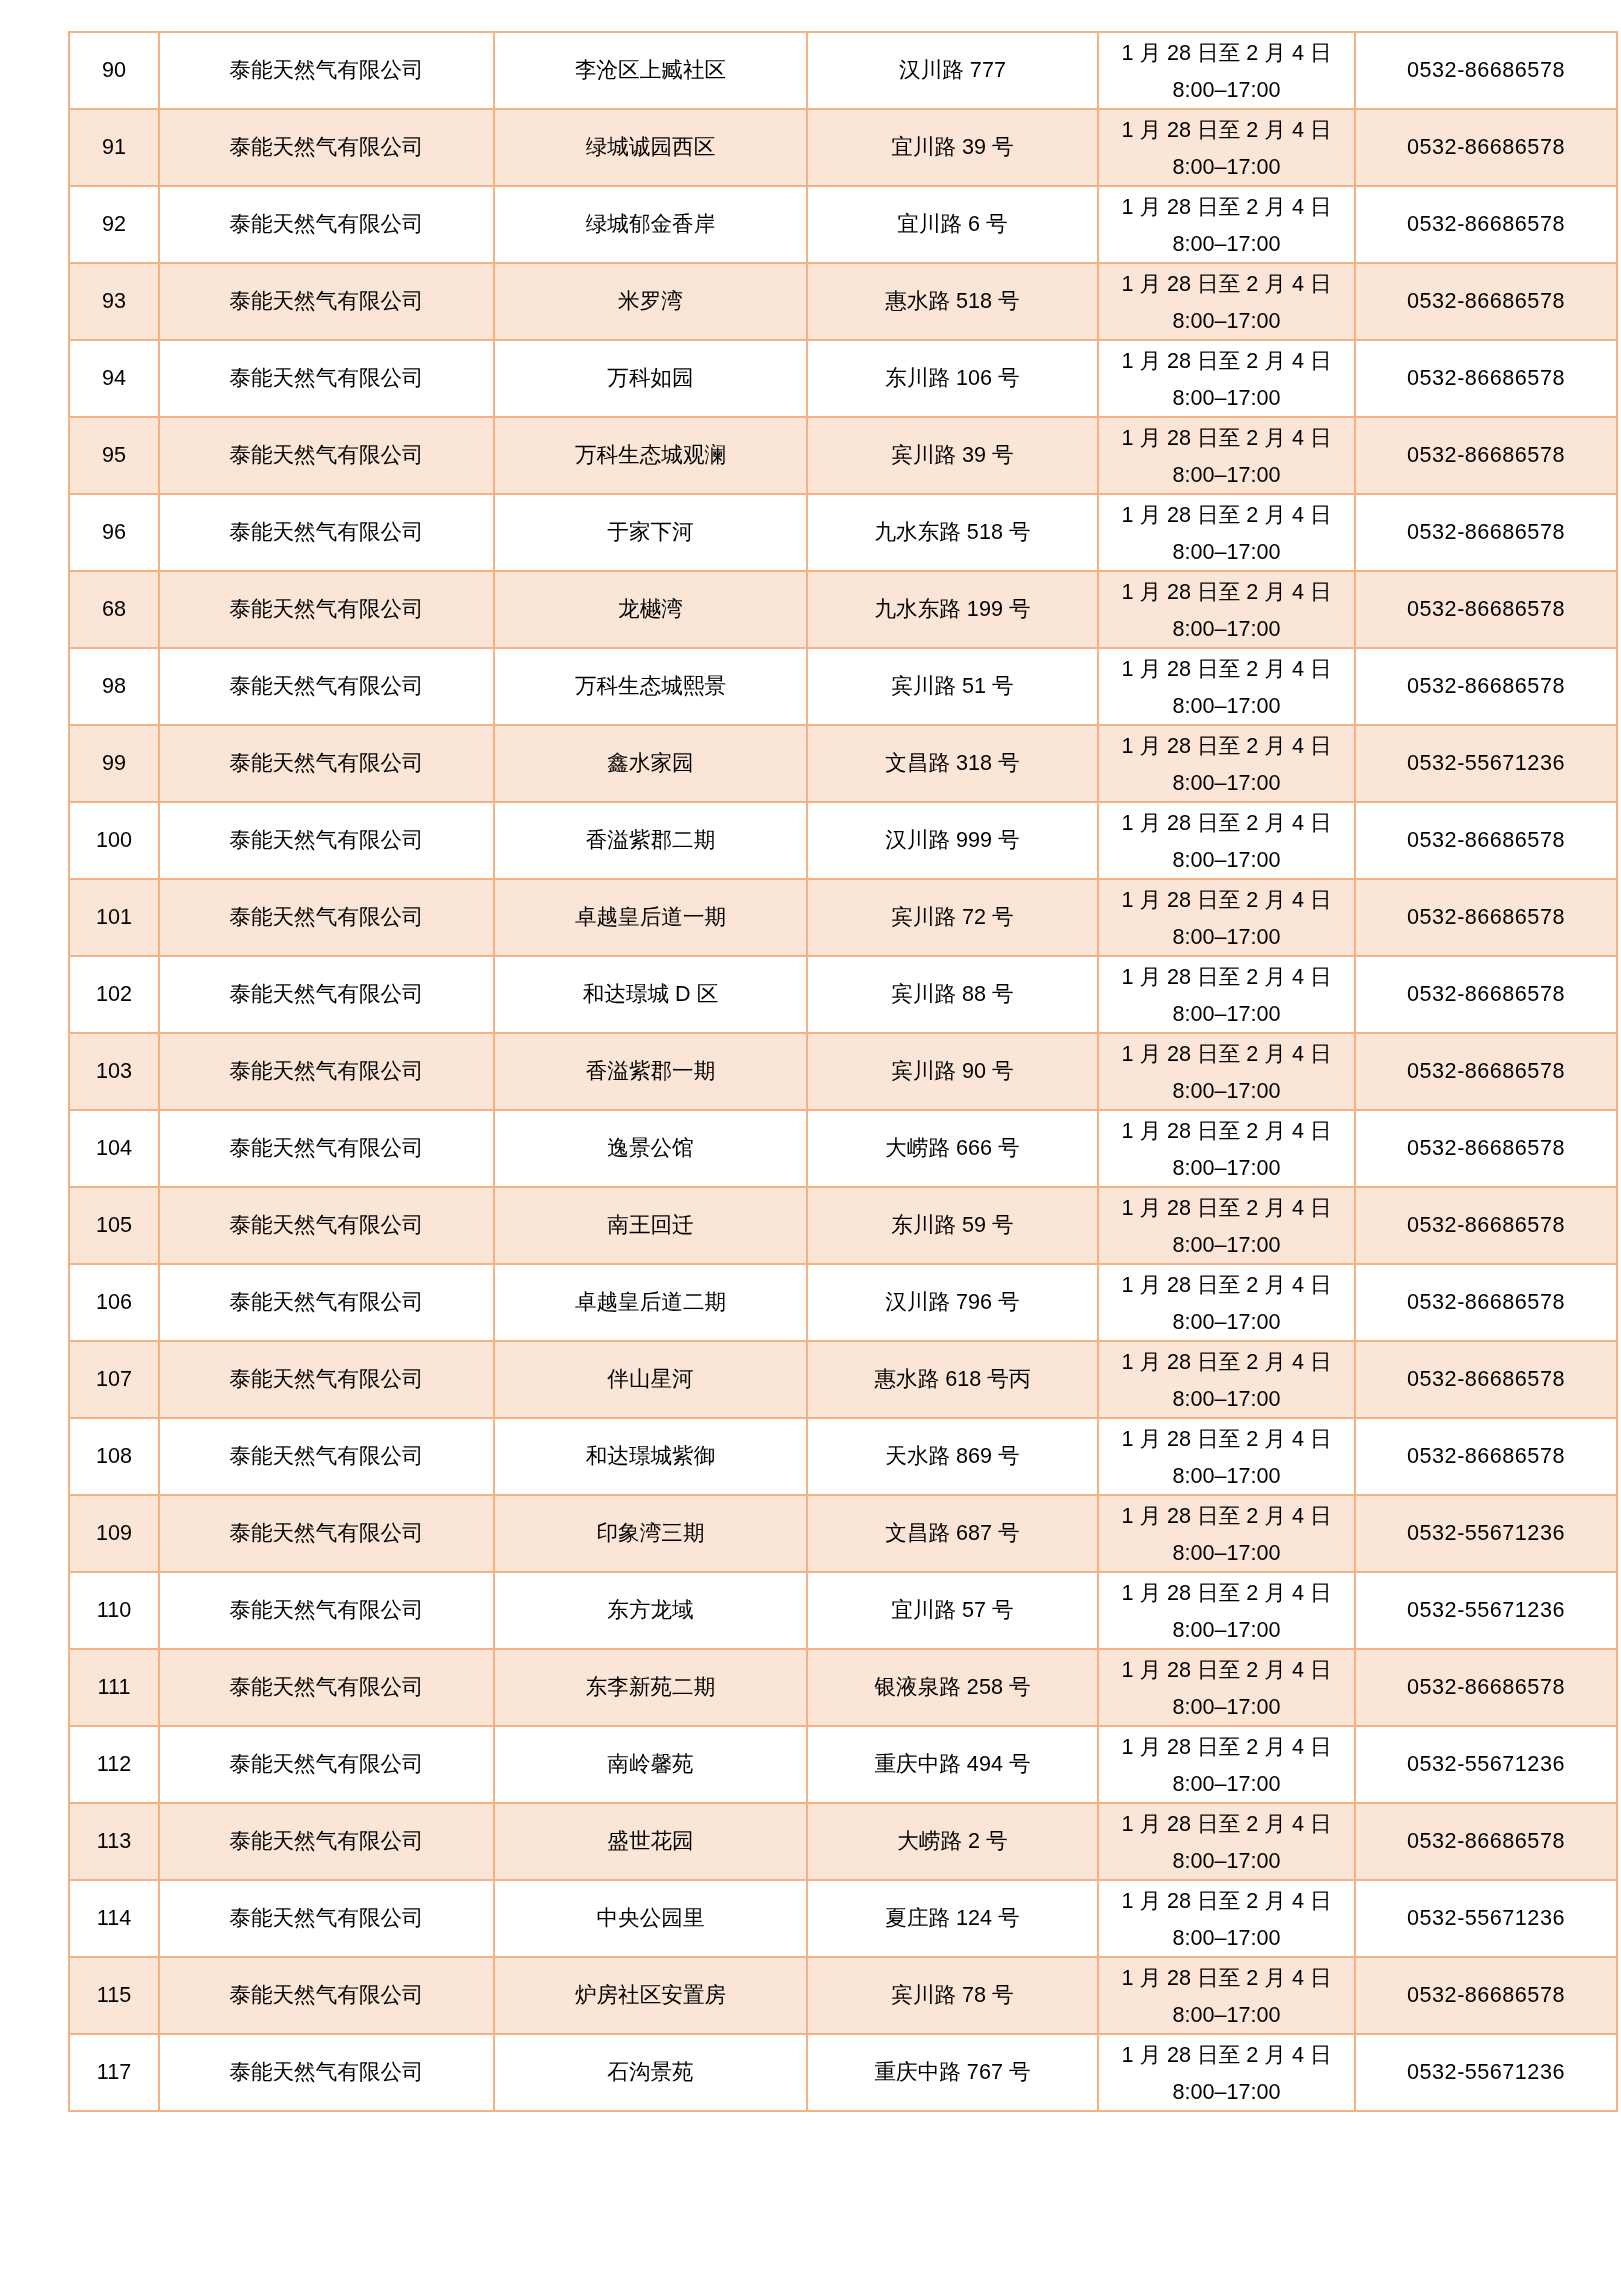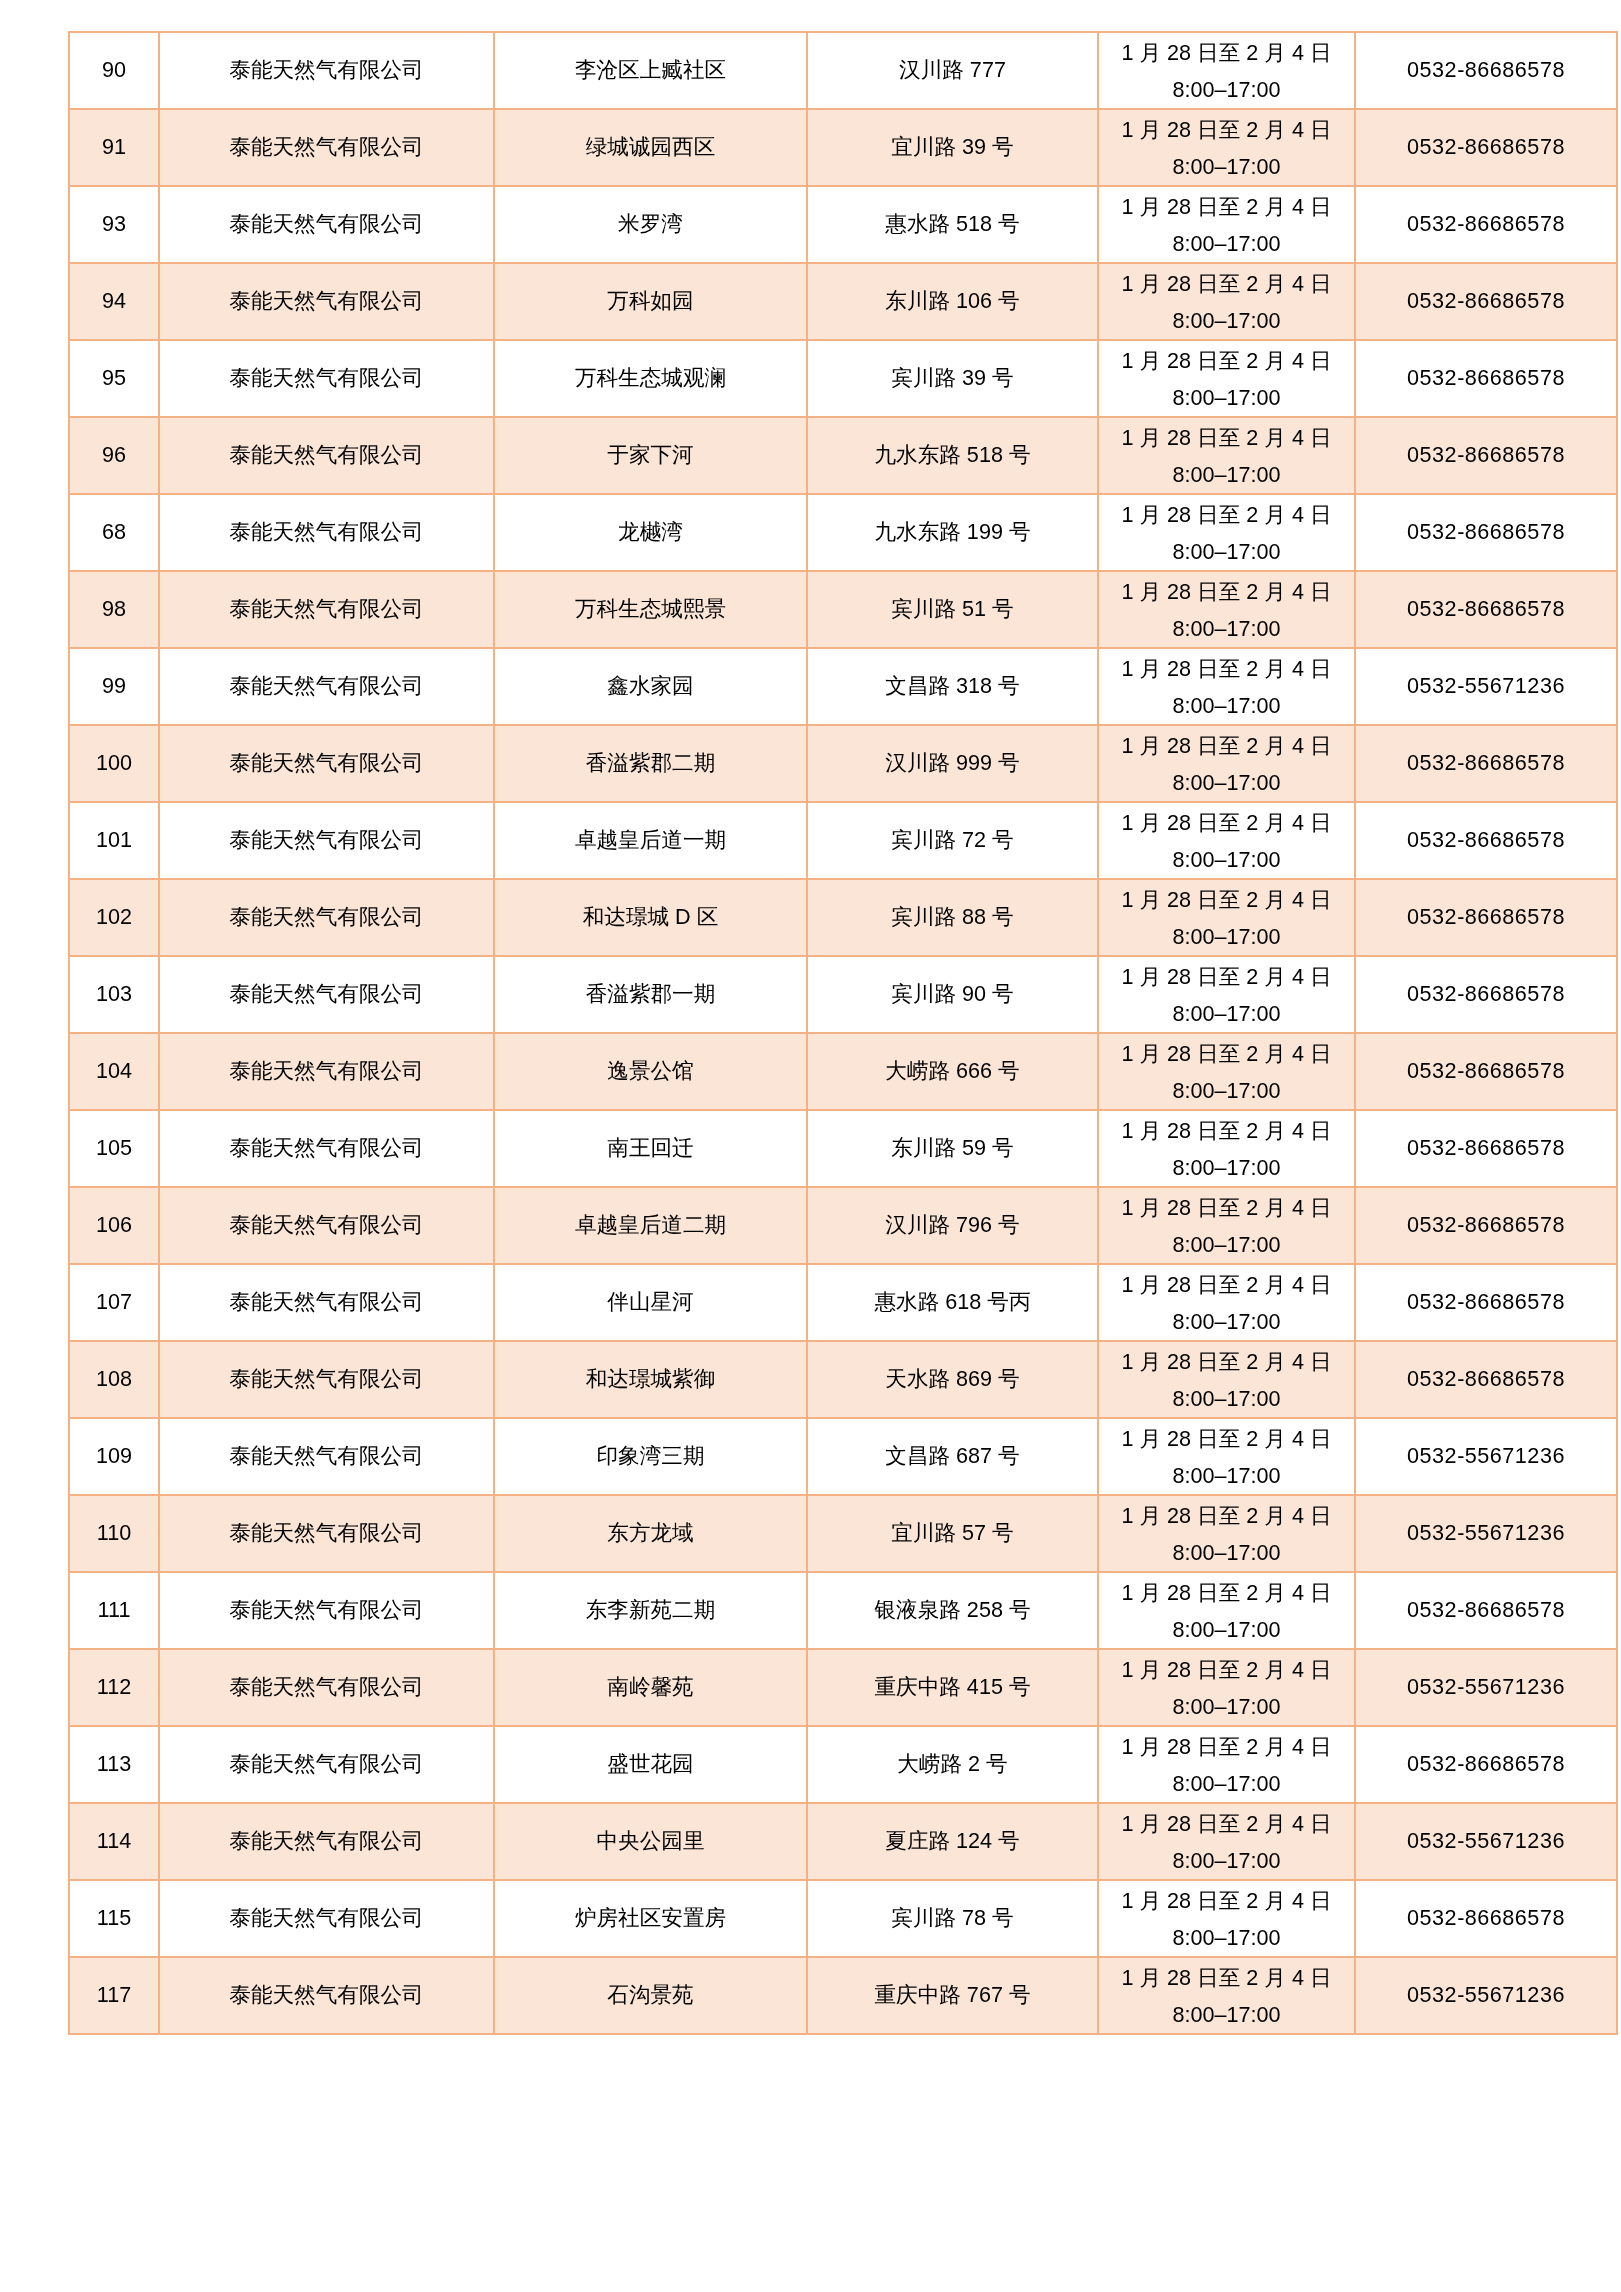--- a/index.html
+++ b/index.html
@@ -81,20 +81,31 @@
     <td>泰能天然气有限公司</td>
     <td>绿城诚园西区</td>
     <td>宜川路 39 号</td>
     <td class="date-cell">
       <div class="dline">1 月 28 日至 2 月 4 日</div>
       <div class="dline">8:00–17:00</div>
     </td>
     <td class="phone-cell">0532-86686578</td>
   </tr>
         <tr>
+    <td>92</td>
+    <td>泰能天然气有限公司</td>
+    <td>绿城郁金香岸</td>
+    <td>宜川路 6 号</td>
+    <td class="date-cell">
+      <div class="dline">1 月 28 日至 2 月 4 日</div>
+      <div class="dline">8:00–17:00</div>
+    </td>
+    <td class="phone-cell">0532-86686578</td>
+  </tr>
+        <tr>
     <td>93</td>
     <td>泰能天然气有限公司</td>
     <td>米罗湾</td>
     <td>惠水路 518 号</td>
     <td class="date-cell">
       <div class="dline">1 月 28 日至 2 月 4 日</div>
       <div class="dline">8:00–17:00</div>
     </td>
     <td class="phone-cell">0532-86686578</td>
   </tr>
@@ -293,21 +304,21 @@
     <td class="date-cell">
       <div class="dline">1 月 28 日至 2 月 4 日</div>
       <div class="dline">8:00–17:00</div>
     </td>
     <td class="phone-cell">0532-86686578</td>
   </tr>
         <tr>
     <td>112</td>
     <td>泰能天然气有限公司</td>
     <td>南岭馨苑</td>
-    <td>重庆中路 415 号</td>
+    <td>重庆中路 494 号</td>
     <td class="date-cell">
       <div class="dline">1 月 28 日至 2 月 4 日</div>
       <div class="dline">8:00–17:00</div>
     </td>
     <td class="phone-cell">0532-55671236</td>
   </tr>
         <tr>
     <td>113</td>
     <td>泰能天然气有限公司</td>
     <td>盛世花园</td>

